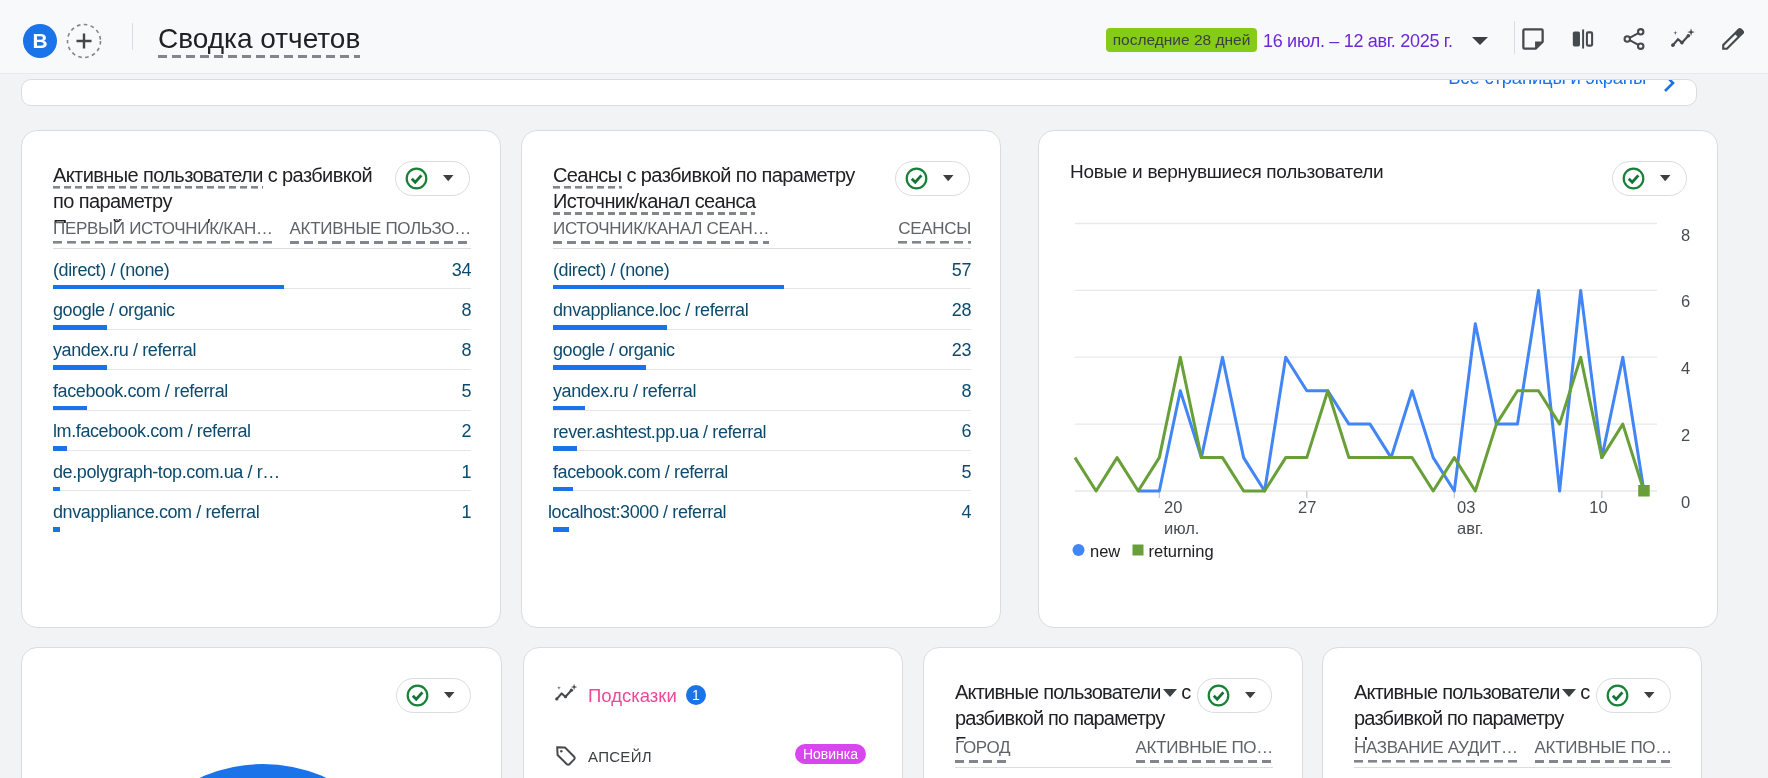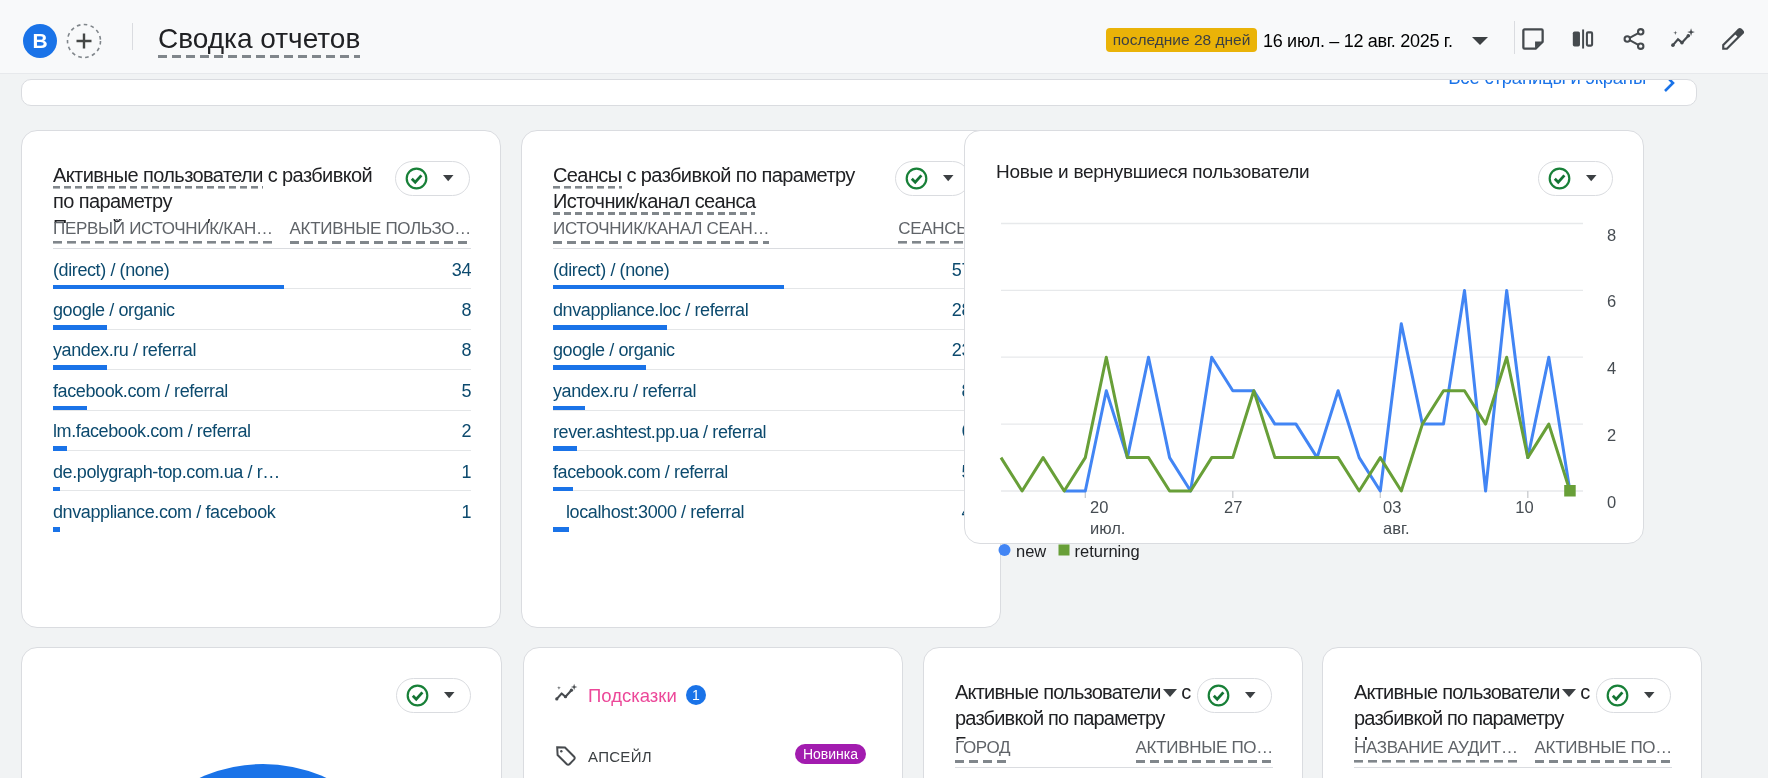--- a/index.html
+++ b/index.html
@@ -23,22 +23,22 @@
 <div class="abs" id="hdr" style="left:0;top:0;width:1768px;height:74px;background:#f8f9fa;border-bottom:1px solid #e7e9ec;z-index:5">
   <div class="abs" style="left:23px;top:24px;width:34px;height:34px;border-radius:50%;background:#1a73e8;color:#fff;font-size:21px;font-weight:bold;text-align:center;line-height:34px">B</div>
   <div class="abs" style="left:66px;top:23px;width:36px;height:36px"><svg width="36" height="36" viewBox="0 0 36 36">
         <circle cx="18" cy="18" r="16.5" fill="none" stroke="#80868b" stroke-width="1.6" stroke-dasharray="3.6 3.4"></circle>
         <path d="M18 10.5 V25.5 M10.5 18 H25.5" stroke="#444746" stroke-width="2.4"></path>
       </svg></div>
   <div class="abs" style="left:132px;top:23px;width:1px;height:27px;background:#dadce0"></div>
   <div class="abs" style="left:158px;top:22.5px;font-size:28px;color:#202124">Сводка отчетов</div>
   <div class="abs" style="left:158px;top:55px;width:202px;height:3.4px;background:repeating-linear-gradient(90deg,#80868b 0 9px,transparent 9px 14px)"></div>
 
-  <div class="abs" style="left:1106px;top:28px;width:151px;height:24px;border-radius:4px;background:#eab308;color:#3c4043;font-size:15.5px;font-weight:500;text-align:center;line-height:24px">последние 28 дней</div>
-  <div class="abs" style="left:1263px;top:31px;font-size:18px;letter-spacing:-.3px;color:#000000;font-weight:500;white-space:nowrap">16 июл. – 12 авг. 2025 г.</div>
+  <div class="abs" style="left:1106px;top:28px;width:151px;height:24px;border-radius:4px;background:#84cc16;color:#3c4043;font-size:15.5px;font-weight:500;text-align:center;line-height:24px">последние 28 дней</div>
+  <div class="abs" style="left:1263px;top:31px;font-size:18px;letter-spacing:-.3px;color:#6d28d9;font-weight:500;white-space:nowrap">16 июл. – 12 авг. 2025 г.</div>
   <div class="abs caret" style="left:1472px;top:37px"></div>
   <div class="abs" style="left:1514px;top:21px;width:1px;height:33px;background:#dadce0"></div>
 
   <div class="abs" style="left:1520px;top:26px"><svg width="26" height="26" viewBox="0 0 24 24">
         <path d="M4.2 3.1 h15.6 a1.1 1.1 0 0 1 1.1 1.1 v10.3 L14.5 20.9 H4.2 a1.1 1.1 0 0 1 -1.1 -1.1 V4.2 a1.1 1.1 0 0 1 1.1 -1.1 Z" fill="none" stroke="#454a4e" stroke-width="2.1"></path>
         <path d="M13.9 20.6 V14.3 h6.4 Z" fill="#454a4e"></path>
       </svg></div>
     <div class="abs" style="left:1570px;top:26px"><svg width="26" height="26" viewBox="0 0 24 24">
         <rect x="2.6" y="5" width="6.6" height="14" rx="1.6" fill="#454a4e"></rect>
         <rect x="11.2" y="3.2" width="1.8" height="17.6" fill="#454a4e"></rect>
@@ -103,21 +103,21 @@
   <div class="sep" style="left:31px;right:29px;top:278.6px"></div>
   <div class="bar" style="left:31px;top:274.8px;width:34.0px"></div>
   <div class="abs rowlbl" style="left:31px;top:290.1px">lm.facebook.com / referral</div>
   <div class="abs rowlbl" style="right:29px;top:290.1px">2</div>
   <div class="sep" style="left:31px;right:29px;top:319.0px"></div>
   <div class="bar" style="left:31px;top:315.2px;width:13.6px"></div>
   <div class="abs rowlbl" style="left:31px;top:330.5px">de.polygraph-top.com.ua / r…</div>
   <div class="abs rowlbl" style="right:29px;top:330.5px">1</div>
   <div class="sep" style="left:31px;right:29px;top:359.4px"></div>
   <div class="bar" style="left:31px;top:355.6px;width:6.8px"></div>
-  <div class="abs rowlbl" style="left:31px;top:370.9px">dnvappliance.com / facebook</div>
+  <div class="abs rowlbl" style="left:31px;top:370.9px">dnvappliance.com / referral</div>
   <div class="abs rowlbl" style="right:29px;top:370.9px">1</div>
   <div class="bar" style="left:31px;top:396.0px;width:6.8px"></div>
 </div>
 
 <div class="card" id="card2" style="left:521px;top:130px;width:480px;height:498px">
   <div class="abs ct" style="left:31px;top:30.5px;width:334px;height:61px;overflow:hidden;white-space:normal">
     <span class="dashu">Сеансы</span> с разбивкой по параметру <span class="dashu">Источник/канал сеанса</span>
   </div>
   <div class="pill" style="right:30px;top:30px">
       <svg width="73" height="33" viewBox="0 0 73 33" style="position:absolute;left:0;top:0">
@@ -146,26 +146,26 @@
   <div class="sep" style="left:31px;right:29px;top:278.6px"></div>
   <div class="bar" style="left:31px;top:274.8px;width:32.4px"></div>
   <div class="abs rowlbl" style="left:31px;top:291px">rever.ashtest.pp.ua / referral</div>
   <div class="abs rowlbl" style="right:29px;top:290.1px">6</div>
   <div class="sep" style="left:31px;right:29px;top:319.0px"></div>
   <div class="bar" style="left:31px;top:315.2px;width:24.3px"></div>
   <div class="abs rowlbl" style="left:31px;top:330.5px">facebook.com / referral</div>
   <div class="abs rowlbl" style="right:29px;top:330.5px">5</div>
   <div class="sep" style="left:31px;right:29px;top:359.4px"></div>
   <div class="bar" style="left:31px;top:355.6px;width:20.3px"></div>
-  <div class="abs rowlbl" style="left:44px;top:370.9px">localhost:3000 / referral</div>
+  <div class="abs rowlbl" style="left:26px;top:370.9px">localhost:3000 / referral</div>
   <div class="abs rowlbl" style="right:29px;top:370.9px">4</div>
   <div class="bar" style="left:31px;top:396.0px;width:16.2px"></div>
 </div>
 
-<div class="card" id="card3" style="left:964px;top:130px;width:680px;height:414px">
+<div class="card" id="card3" style="left:1038px;top:130px;width:680px;height:498px">
   <div class="abs" style="left:31px;top:30px;font-size:19px;letter-spacing:-.3px;color:#202124">Новые и вернувшиеся пользователи</div>
   <div class="pill" style="right:30px;top:30px">
       <svg width="73" height="33" viewBox="0 0 73 33" style="position:absolute;left:0;top:0">
         <circle cx="20.5" cy="16.5" r="9.8" fill="none" stroke="#188038" stroke-width="2.2"></circle>
         <path d="M15.8 16.8 L19.2 20.2 L25.4 13.4" fill="none" stroke="#137333" stroke-width="2.8"></path>
         <path d="M47 13 L57.5 13 L52.2 19.2 Z" fill="#3c4043"></path>
       </svg>
     </div>
   <svg width="680" height="498" viewBox="0 0 680 498" style="position:absolute;left:0;top:0" font-family="Liberation Sans, sans-serif">
       <line x1="36.0" y1="360.0" x2="618" y2="360.0" stroke="#e7e9eb" stroke-width="1.3"></line>
@@ -217,21 +217,21 @@
 <path d="M5.5 4.5 L5.9 5.9 L7.3 6.3 L5.9 6.7 L5.5 8.1 L5.1 6.7 L3.7 6.3 L5.1 5.9 Z" fill="#474b4f" stroke="none"></path>
 <path d="M19.5 2.6 L20.2 4.9 L22.5 5.6 L20.2 6.3 L19.5 8.6 L18.8 6.3 L16.5 5.6 L18.8 4.9 Z" fill="#474b4f" stroke="none"></path>
 </svg></div>
   <div class="abs" style="left:64px;top:37px;font-size:18.5px;color:#ec4899">Подсказки</div>
   <div class="abs" style="left:162px;top:37px;width:20px;height:20px;border-radius:50%;background:#1a73e8;color:#fff;font-size:14px;text-align:center;line-height:20px">1</div>
   <div class="abs" style="left:30px;top:96px"><svg width="24" height="24" viewBox="0 0 24 24">
         <path d="M3.2 3.2 L11 3.6 L20.2 12.8 a1.8 1.8 0 0 1 0 2.55 L15.4 20.2 a1.8 1.8 0 0 1 -2.55 0 L3.6 11 Z" fill="none" stroke="#474b4f" stroke-width="2"></path>
         <circle cx="7.3" cy="7.3" r="1.2" fill="#474b4f"></circle>
       </svg></div>
   <div class="abs" style="left:64px;top:100px;font-size:15px;letter-spacing:.3px;color:#3c4043;font-weight:500">АПСЕЙЛ</div>
-  <div class="abs" style="left:271px;top:95.5px;width:71px;height:20px;border-radius:10px;background:#a21caf;color:#fff;font-size:14px;text-align:center;line-height:20px">Новинка</div>
+  <div class="abs" style="left:271px;top:95.5px;width:71px;height:20px;border-radius:10px;background:#d946ef;color:#fff;font-size:14px;text-align:center;line-height:20px">Новинка</div>
 </div>
 <div class="card" id="card6" style="left:923px;top:647px;width:380px;height:300px">
   <div class="abs ct" style="left:31px;top:30.5px;width:238px;height:61px;overflow:hidden;white-space:normal;letter-spacing:-.8px">Активные пользователи<span style="display:inline-block;width:0;height:0;border-left:7px solid transparent;border-right:7px solid transparent;border-top:8px solid #3c4043;vertical-align:2px;margin-left:2px"></span> с разбивкой по параметру <span class="dashu">Город</span></div>
   <div class="pill" style="right:30px;top:30px">
       <svg width="73" height="33" viewBox="0 0 73 33" style="position:absolute;left:0;top:0">
         <circle cx="20.5" cy="16.5" r="9.8" fill="none" stroke="#188038" stroke-width="2.2"></circle>
         <path d="M15.8 16.8 L19.2 20.2 L25.4 13.4" fill="none" stroke="#137333" stroke-width="2.8"></path>
         <path d="M47 13 L57.5 13 L52.2 19.2 Z" fill="#3c4043"></path>
       </svg>
     </div>

